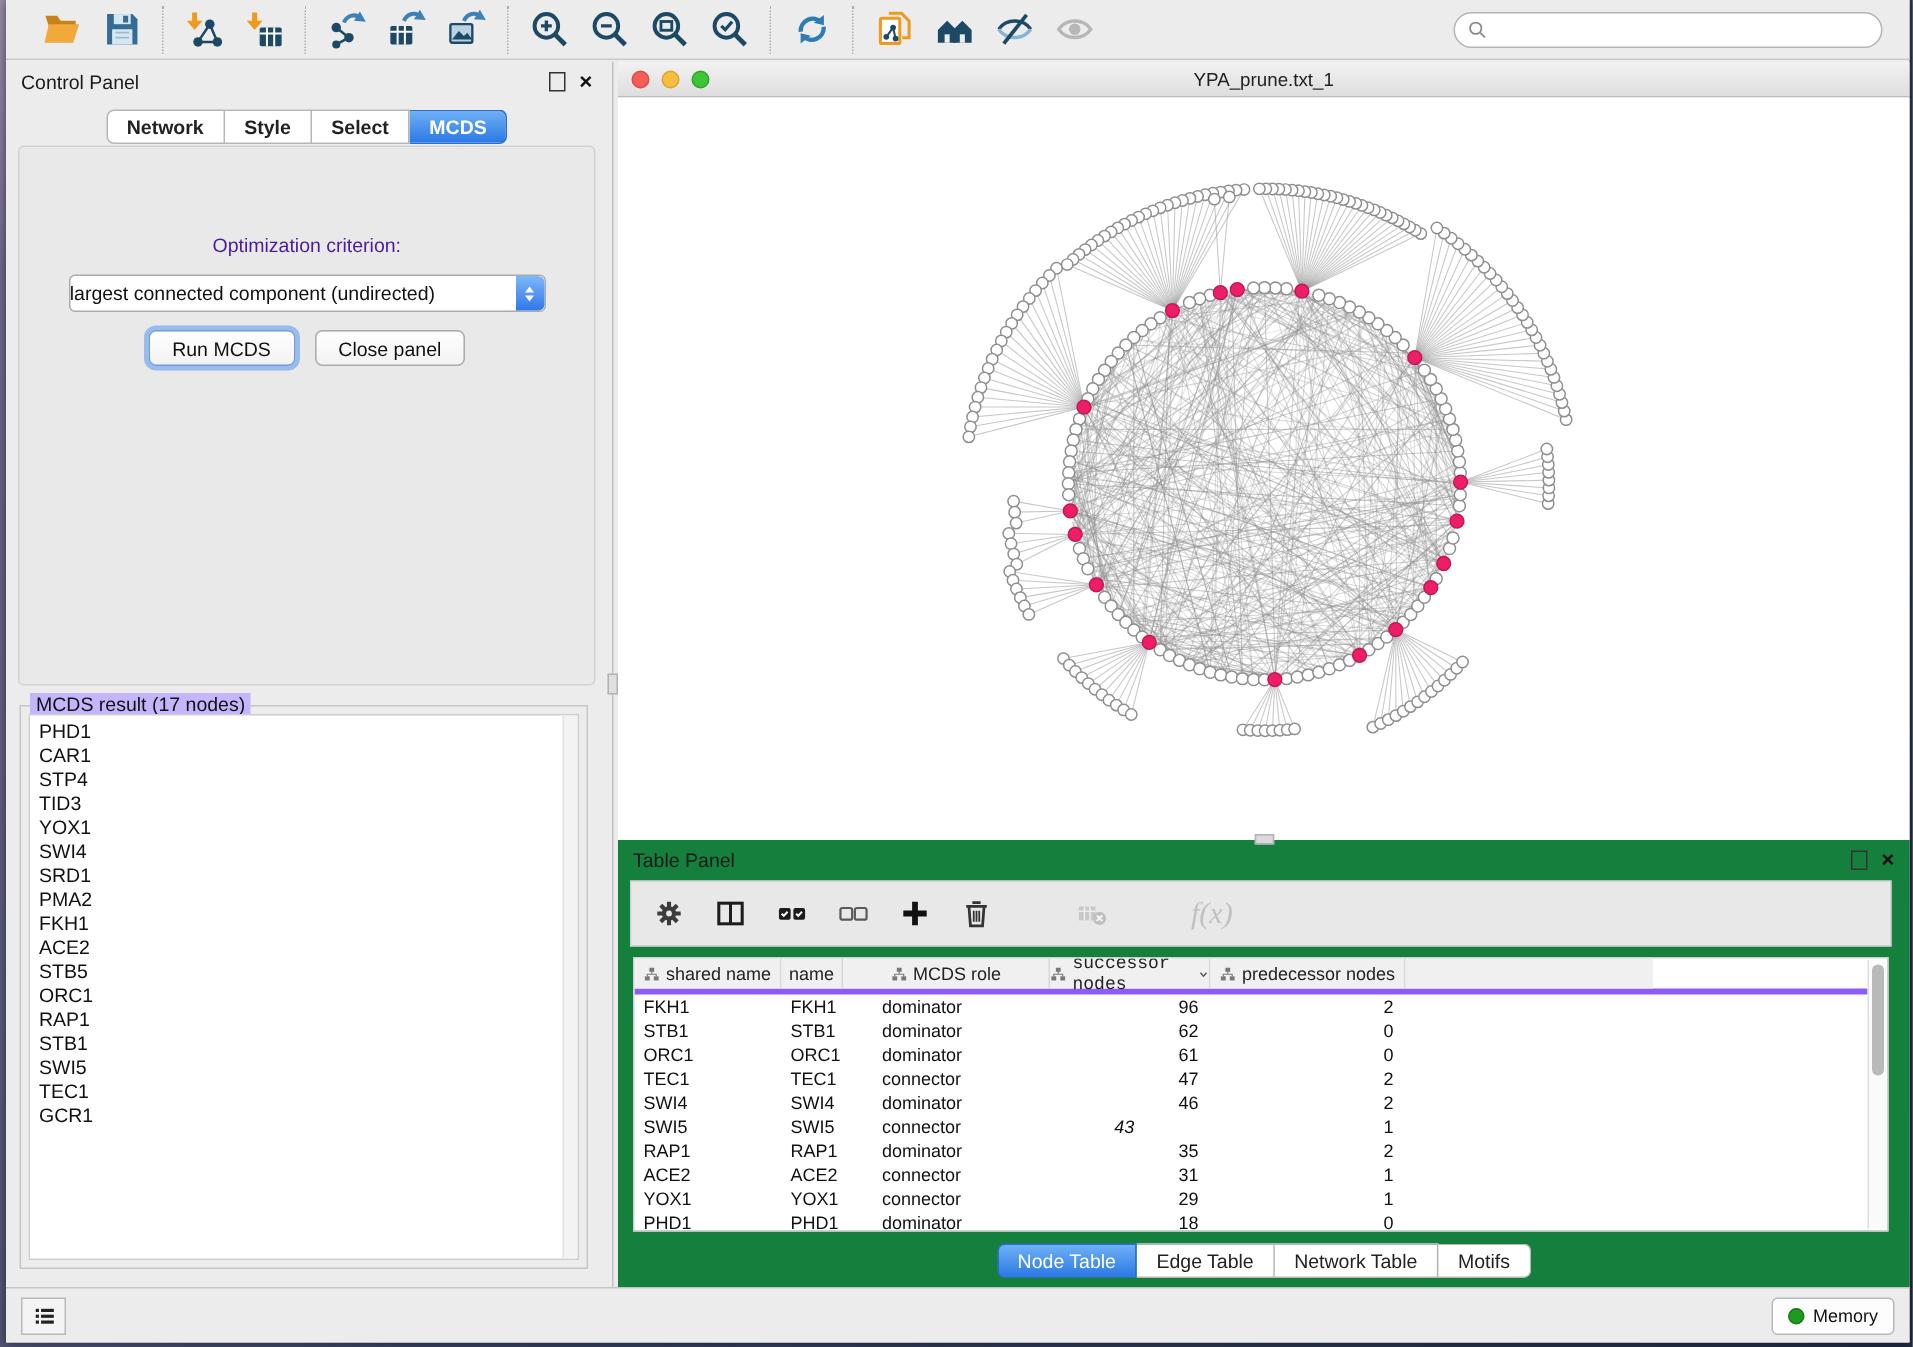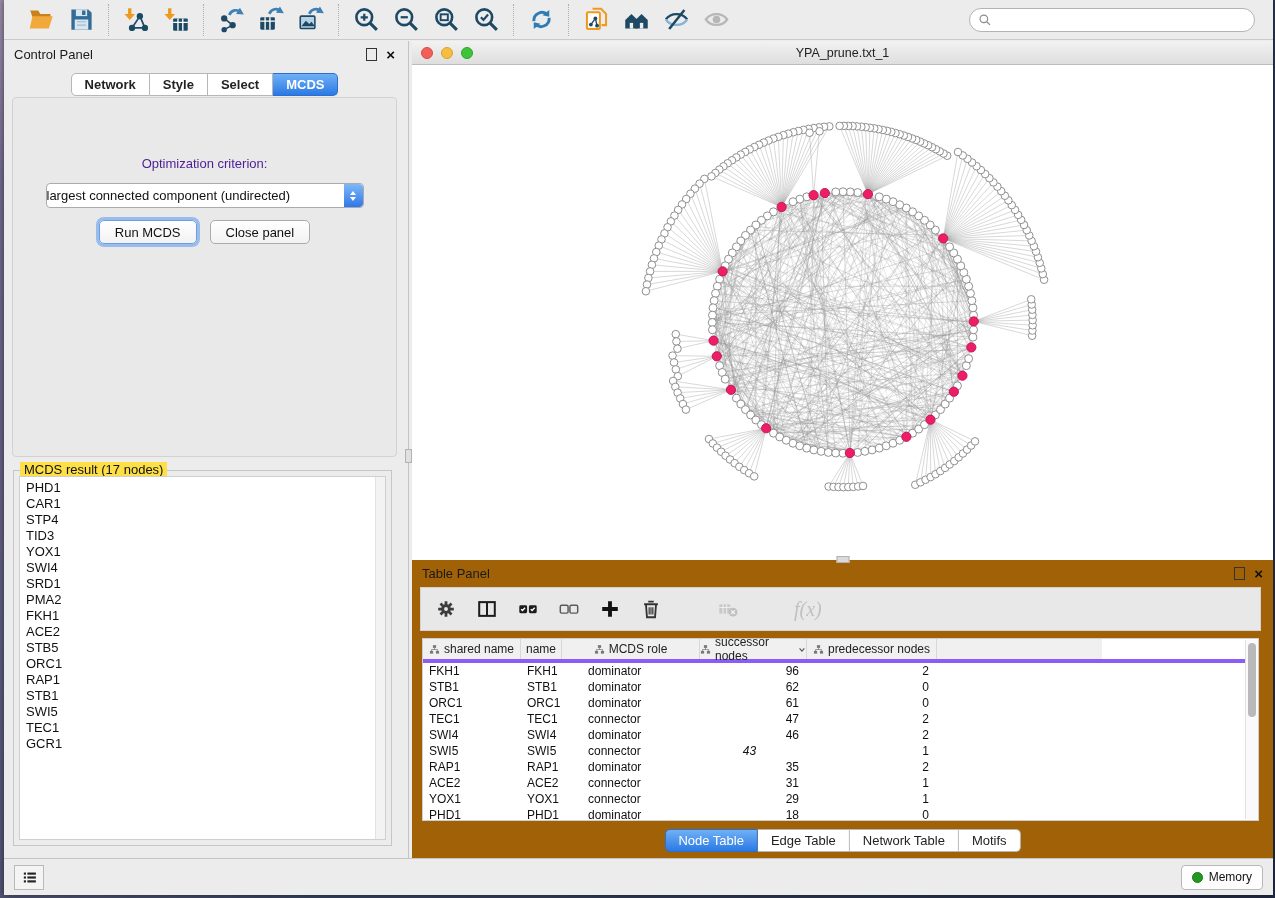--- a/index.html
+++ b/index.html
@@ -36,21 +36,21 @@
   .mac-select{width:316px;height:23px;background:#fff;border:1px solid #ababab;border-radius:4px;display:flex;align-items:center;font-size:13px;position:relative;}
   .mac-select .sel-text{padding-left:0;flex:1;color:#111;}
   .sel-stepper{width:19px;height:23px;border-radius:0 4px 4px 0;background:linear-gradient(180deg,#7db9f8,#3077e8);display:flex;flex-direction:column;align-items:center;justify-content:center;gap:2px;}
   .sel-stepper i{width:0;height:0;border-left:3.5px solid transparent;border-right:3.5px solid transparent;}
   .sel-stepper i.up{border-bottom:4px solid #fff;}
   .sel-stepper i.down{border-top:4px solid #fff;}
   .btn-row{display:flex;justify-content:center;gap:13px;margin-top:12px;}
   .mac-btn{height:22px;padding:0 15px;font-size:13px;background:linear-gradient(180deg,#ffffff,#f2f2f2);border:1px solid #ababab;border-radius:5px;color:#111;display:flex;align-items:center;}
   .mac-btn.focused{box-shadow:0 0 0 3px rgba(110,165,240,.65);border-color:#6d9fe0;}
   .groupbox{position:absolute;left:9px;right:13px;top:429px;bottom:12px;border:1px solid #c6c6c6;}
-  .groupbox legend{position:absolute;top:-9px;left:6px;background:#fde047;padding:0 4px;font-size:13px;color:#111;}
+  .groupbox legend{position:absolute;top:-9px;left:6px;background:#c4b5fd;padding:0 4px;font-size:13px;color:#111;}
   .mcds-list{position:absolute;inset:5px;background:#fff;border:1px solid #cfcfcf;overflow:hidden;}
   .mcds-scroll{position:absolute;top:0;bottom:0;right:0;width:9px;background:#f3f3f3;border-left:1px solid #e2e2e2;}
   .mcds-item{font-size:13px;line-height:16px;padding-left:6px;color:#111;}
   
   .vsplit{width:7px;flex:0 0 7px;background:#ececec;position:relative;}
   .vsplit::before{content:"";position:absolute;left:3px;top:0;bottom:0;width:1px;background:#c3c3c3;}
   .vsplit .handle{position:absolute;left:0;top:408px;width:7px;height:14px;background:#e0e0e0;border:1px solid #b2b2b2;box-sizing:border-box;}
   
   .rightcol{flex:1;display:flex;flex-direction:column;min-width:0;}
   .netwin{height:519px;flex:0 0 519px;display:flex;flex-direction:column;position:relative;}
@@ -58,21 +58,21 @@
   .lights{display:flex;gap:8px;padding-left:9px;}
   .light{width:12px;height:12px;border-radius:50%;}
   .light.red{background:#f35f57;border:1px solid #d84c44;box-sizing:border-box;}
   .light.yellow{background:#f6bd3e;border:1px solid #dca32e;box-sizing:border-box;}
   .light.green{background:#3ec438;border:1px solid #2ea52a;box-sizing:border-box;}
   .net-title{position:absolute;left:0;right:0;text-align:center;font-size:12.5px;color:#222;}
   .net-canvas{flex:1;background:#fff;position:relative;}
   .net-canvas svg{position:absolute;inset:0;}
   .hsplit-handle{position:absolute;bottom:-3px;left:50%;transform:translateX(-50%);width:13px;height:7px;background:#dadada;border:1px solid #b2b2b2;box-sizing:border-box;z-index:2;}
   
-  .tpanel{flex:1;background:#a16207;position:relative;min-height:0;}
+  .tpanel{flex:1;background:#15803d;position:relative;min-height:0;}
   .tp-toolbar{position:absolute;left:8px;right:12px;top:27px;height:44px;background:#e8e8e8;border:1px solid #d2d2d2;display:flex;align-items:center;gap:19px;padding-left:14px;box-sizing:border-box;}
   .tp-btn{display:flex;align-items:center;justify-content:center;}
   .tp-btn svg{width:22px;height:22px;}
   .tp-btn.disabled{opacity:.5;margin-left:36px;}
   .fx{font-family:"Liberation Serif","DejaVu Serif",serif;font-style:italic;font-size:20px;color:#9a9a9a;}
   .datatable{position:absolute;left:10px;right:14px;top:78px;height:181px;background:#fff;border:1px solid #cfcfcf;overflow:hidden;}
   .thead{display:flex;height:20px;border-bottom:4px solid #8b5cf6;font-size:12px;color:#222;}
   .th{background:#f0f0f0;border-right:1px solid #d8d8d8;display:flex;align-items:center;justify-content:center;gap:4px;box-sizing:border-box;}
   .th.filler{border-right:none;}
   .th svg.tree{width:11px;height:11px;flex:0 0 11px;}
@@ -1286,21 +1286,21 @@
               </div>
               <div class="th" style="width: 138px; flex: 0 0 138px;">
                 <svg viewBox="0 0 24 24" class="tree">
                   <rect x="8.5" y="2.5" width="7" height="6" fill="#787878"></rect>
                   <rect x="2" y="15" width="7" height="6" fill="#787878"></rect>
                   <rect x="15" y="15" width="7" height="6" fill="#787878"></rect>
                   <path d="M12 8.5V12M5.5 15v-3h13v3" fill="none" stroke="#787878" stroke-width="1.6"></path>
                 </svg>
                 <span>MCDS role</span>
               </div>
-              <div class="th" style="width: 107px; flex: 0 0 107px;">
+              <div class="th" style="width: 107px; flex: 0 0 107px; font-family: Liberation Mono, monospace;">
                 <svg viewBox="0 0 24 24" class="tree">
                   <rect x="8.5" y="2.5" width="7" height="6" fill="#787878"></rect>
                   <rect x="2" y="15" width="7" height="6" fill="#787878"></rect>
                   <rect x="15" y="15" width="7" height="6" fill="#787878"></rect>
                   <path d="M12 8.5V12M5.5 15v-3h13v3" fill="none" stroke="#787878" stroke-width="1.6"></path>
                 </svg>
                 <span>successor nodes</span>
                 <svg viewBox="0 0 10 10" class="sortchev">
                   <path d="M2 3.5 5 7l3-3.5" fill="none" stroke="#555" stroke-width="1.4"></path>
                 </svg>

